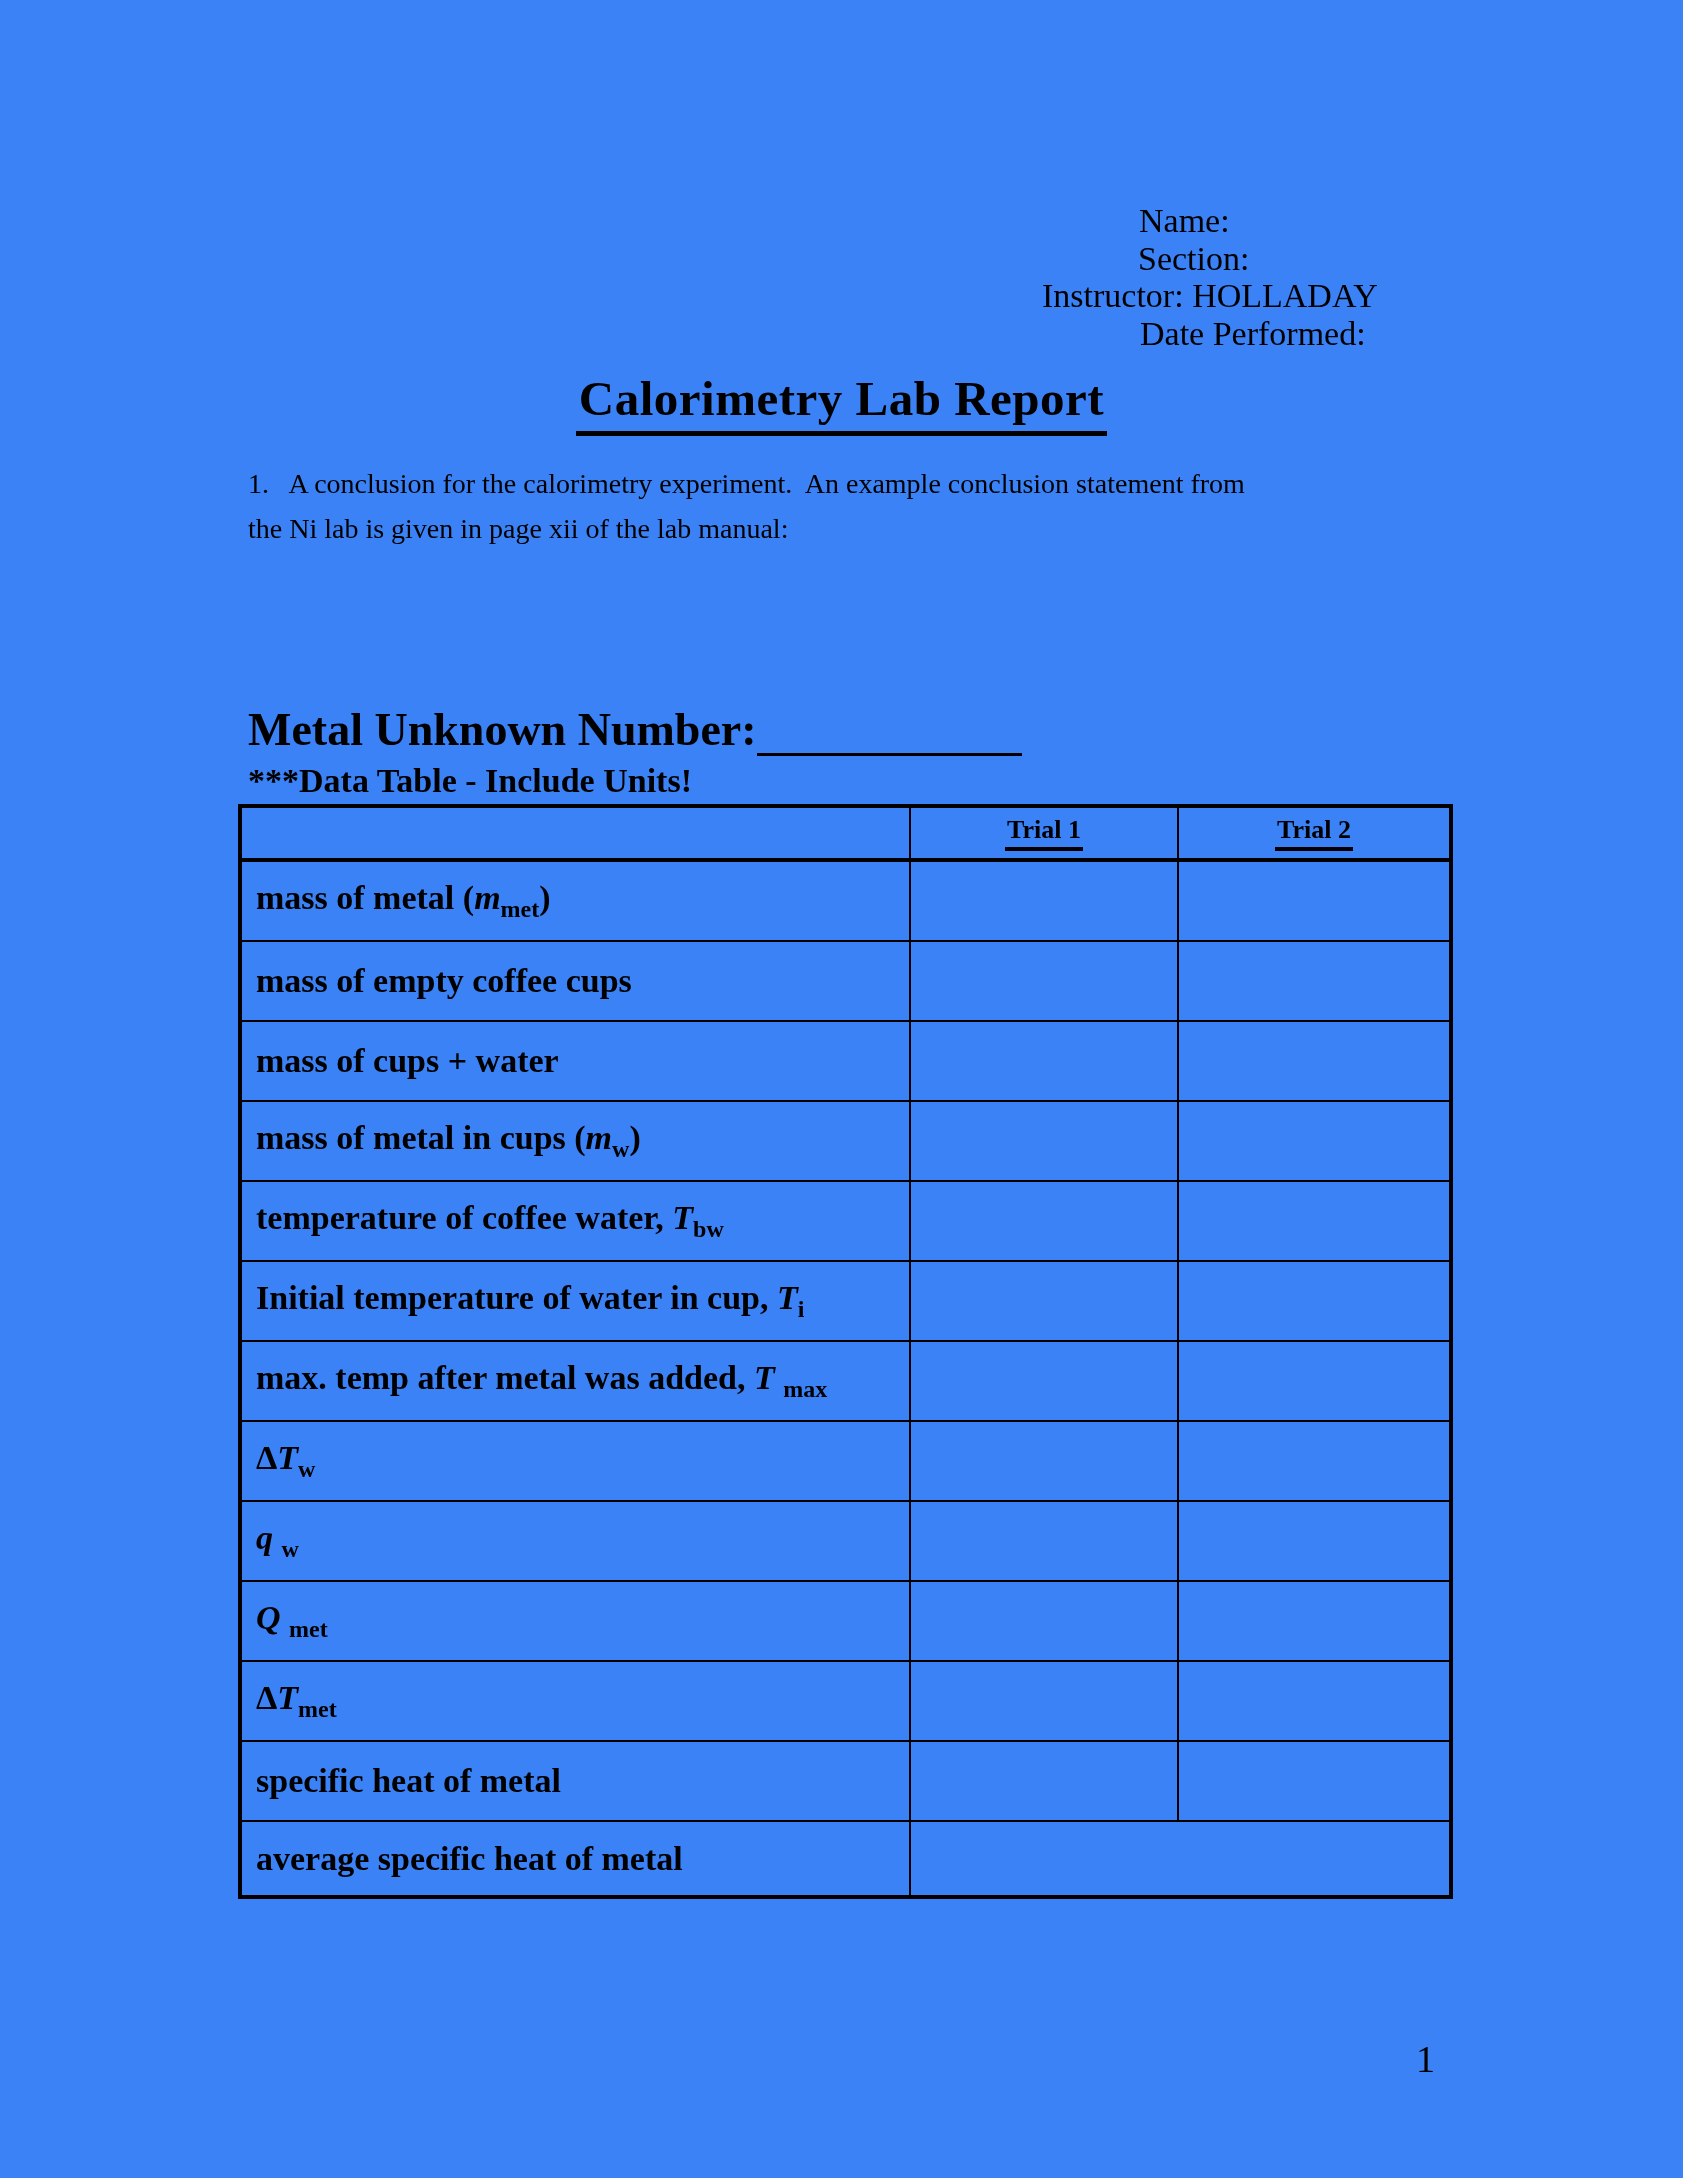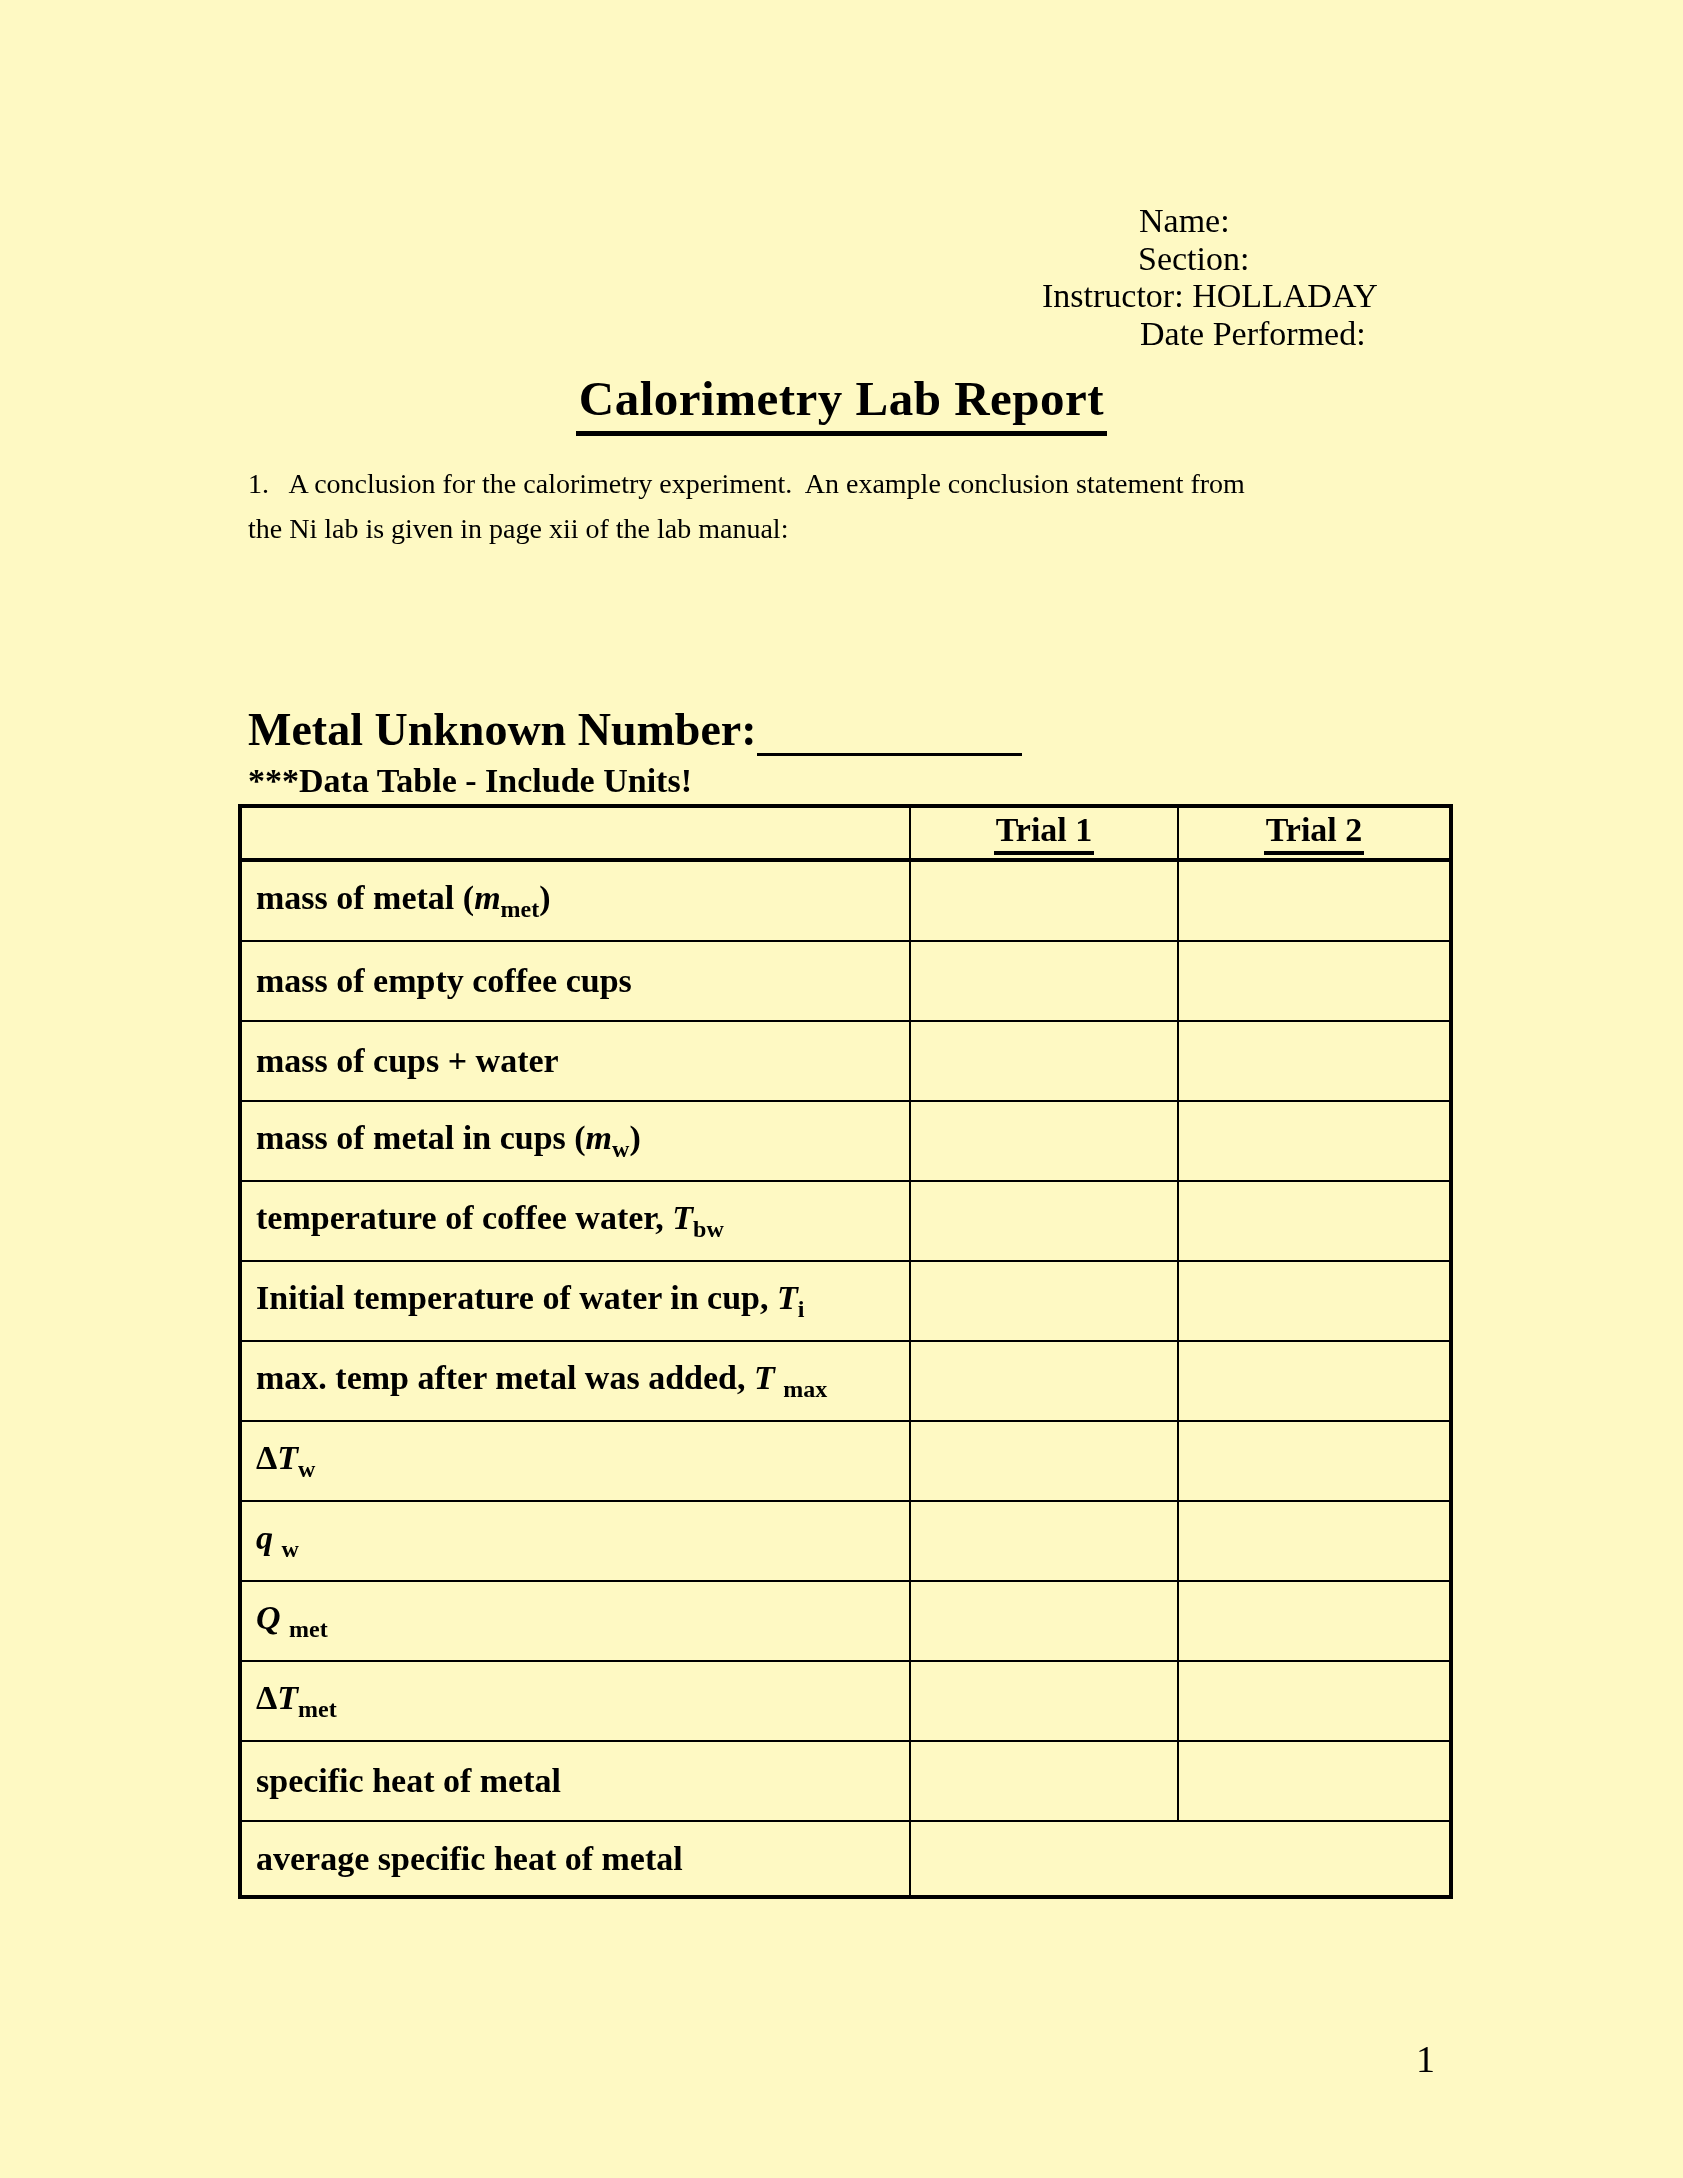--- a/index.html
+++ b/index.html
@@ -1,19 +1,19 @@
 <!DOCTYPE html>
 <html><head>
 <meta charset="utf-8">
 <style>
   html,body{margin:0;padding:0;background:#e8e8e8;}
   .page{
     position:relative;
     width:1683px;height:2178px;
-    background:#fef9c3;
+    background:#3b82f6;
     font-family:"Liberation Serif", serif;
     color:#000;
     overflow:hidden;
   }
   
   .hl{position:absolute;font-size:34px;line-height:40px;white-space:nowrap;}
   .hl-name{top:201px;left:1139px;}
   .hl-section{top:239px;left:1138px;}
   .hl-instructor{top:276px;left:1042px;}
   .hl-date{top:314px;left:1140px;}
@@ -51,21 +51,21 @@
     table-layout:fixed;
     border:4px solid #000;
   }
   .data-table col.c-label{width:670px;}
   .data-table col.c-t1{width:268px;}
   .data-table col.c-t2{width:273px;}
   .data-table th,.data-table td{border:2px solid #000;padding:0;}
   .data-table thead th{
     height:50px;
     border-bottom:4px solid #000;
-    font-size:34px;font-weight:bold;
+    font-size:26px;font-weight:bold;
     text-align:center;vertical-align:middle;
   }
   .th-u{display:inline-block;border-bottom:4px solid #000;padding:0 2px 2px 2px;}
   .data-table tbody td{height:78px;vertical-align:middle;}
   .data-table tbody tr.last td{height:73px;}
   .data-table td.lbl{
     padding-left:14px;
     font-size:34px;font-weight:bold;
     text-align:left;
   }

